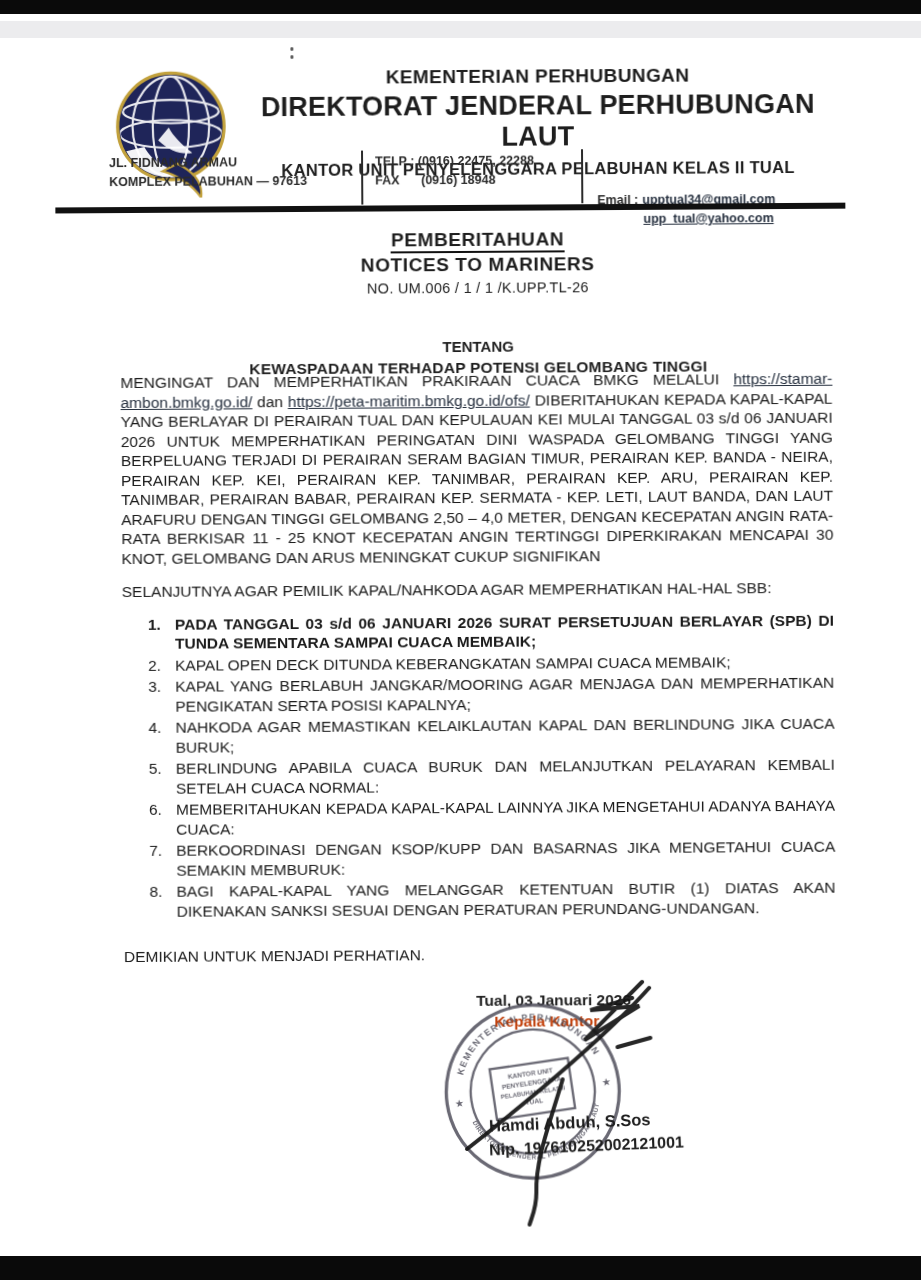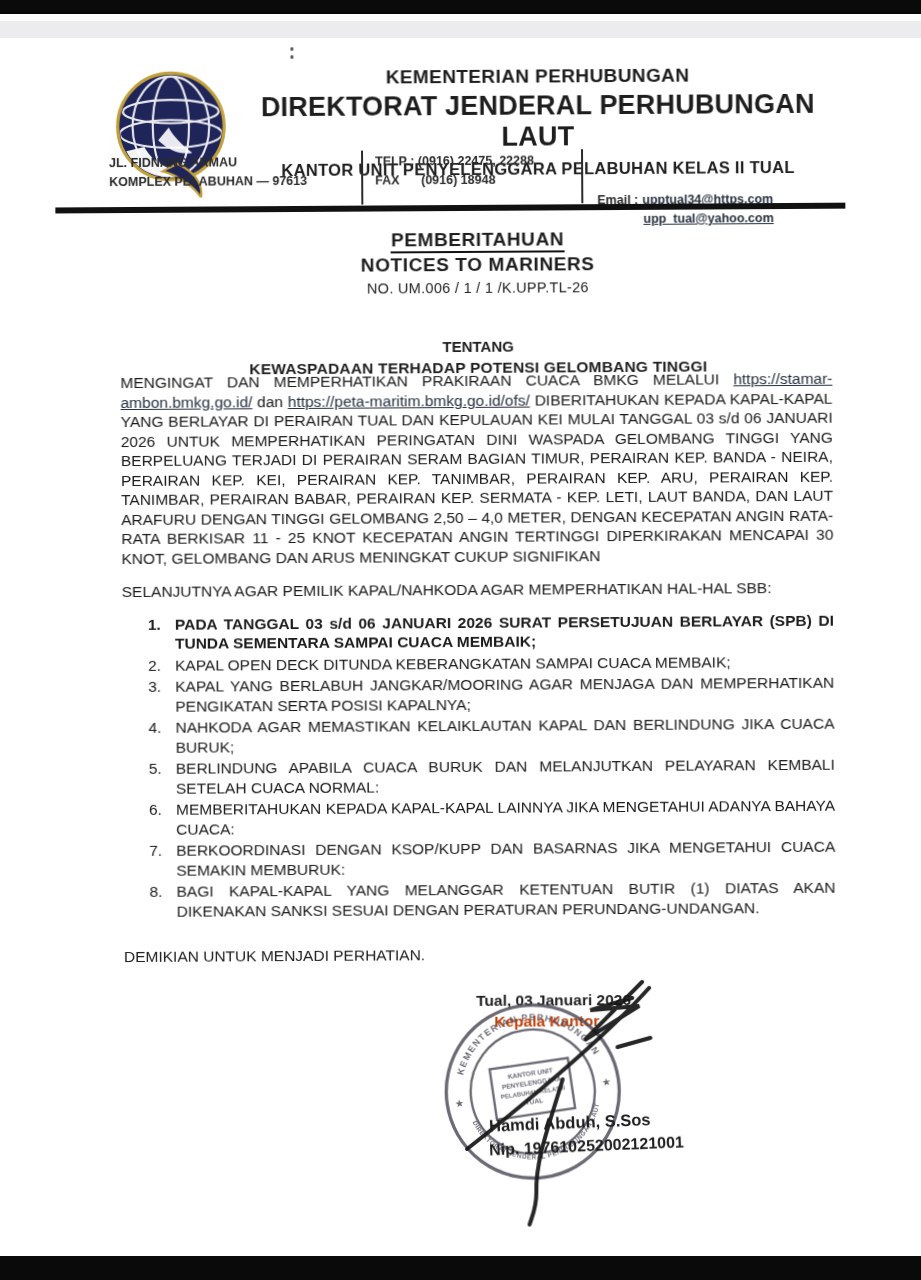--- a/index.html
+++ b/index.html
@@ -99,21 +99,21 @@
     <div class="contact">
       <div class="col c1">
         <div>JL. FIDNANG ARMAU</div>
         <div>KOMPLEX PELABUHAN — 97613</div>
       </div>
       <div class="col c2">
         <div>TELP : (0916) 22475, 22288.</div>
         <div><span class="fax-label">FAX</span><span>(0916) 18948</span></div>
       </div>
       <div class="col c3">
-        <div><span class="email-label">Email :</span><span class="u">upptual34@https.com</span></div>
+        <div><span class="email-label">Email :</span><span class="u">upptual34@gmail.com</span></div>
         <div class="email2 u">upp_tual@yahoo.com</div>
       </div>
     </div>
 
     <div class="rule"></div>
 
     <div class="titleblock">
       <div><span class="t-id">PEMBERITAHUAN</span></div>
       <div class="t-en">NOTICES TO MARINERS</div>
       <div class="t-no">NO. UM.006 / 1 / 1 /K.UPP.TL-26</div>

